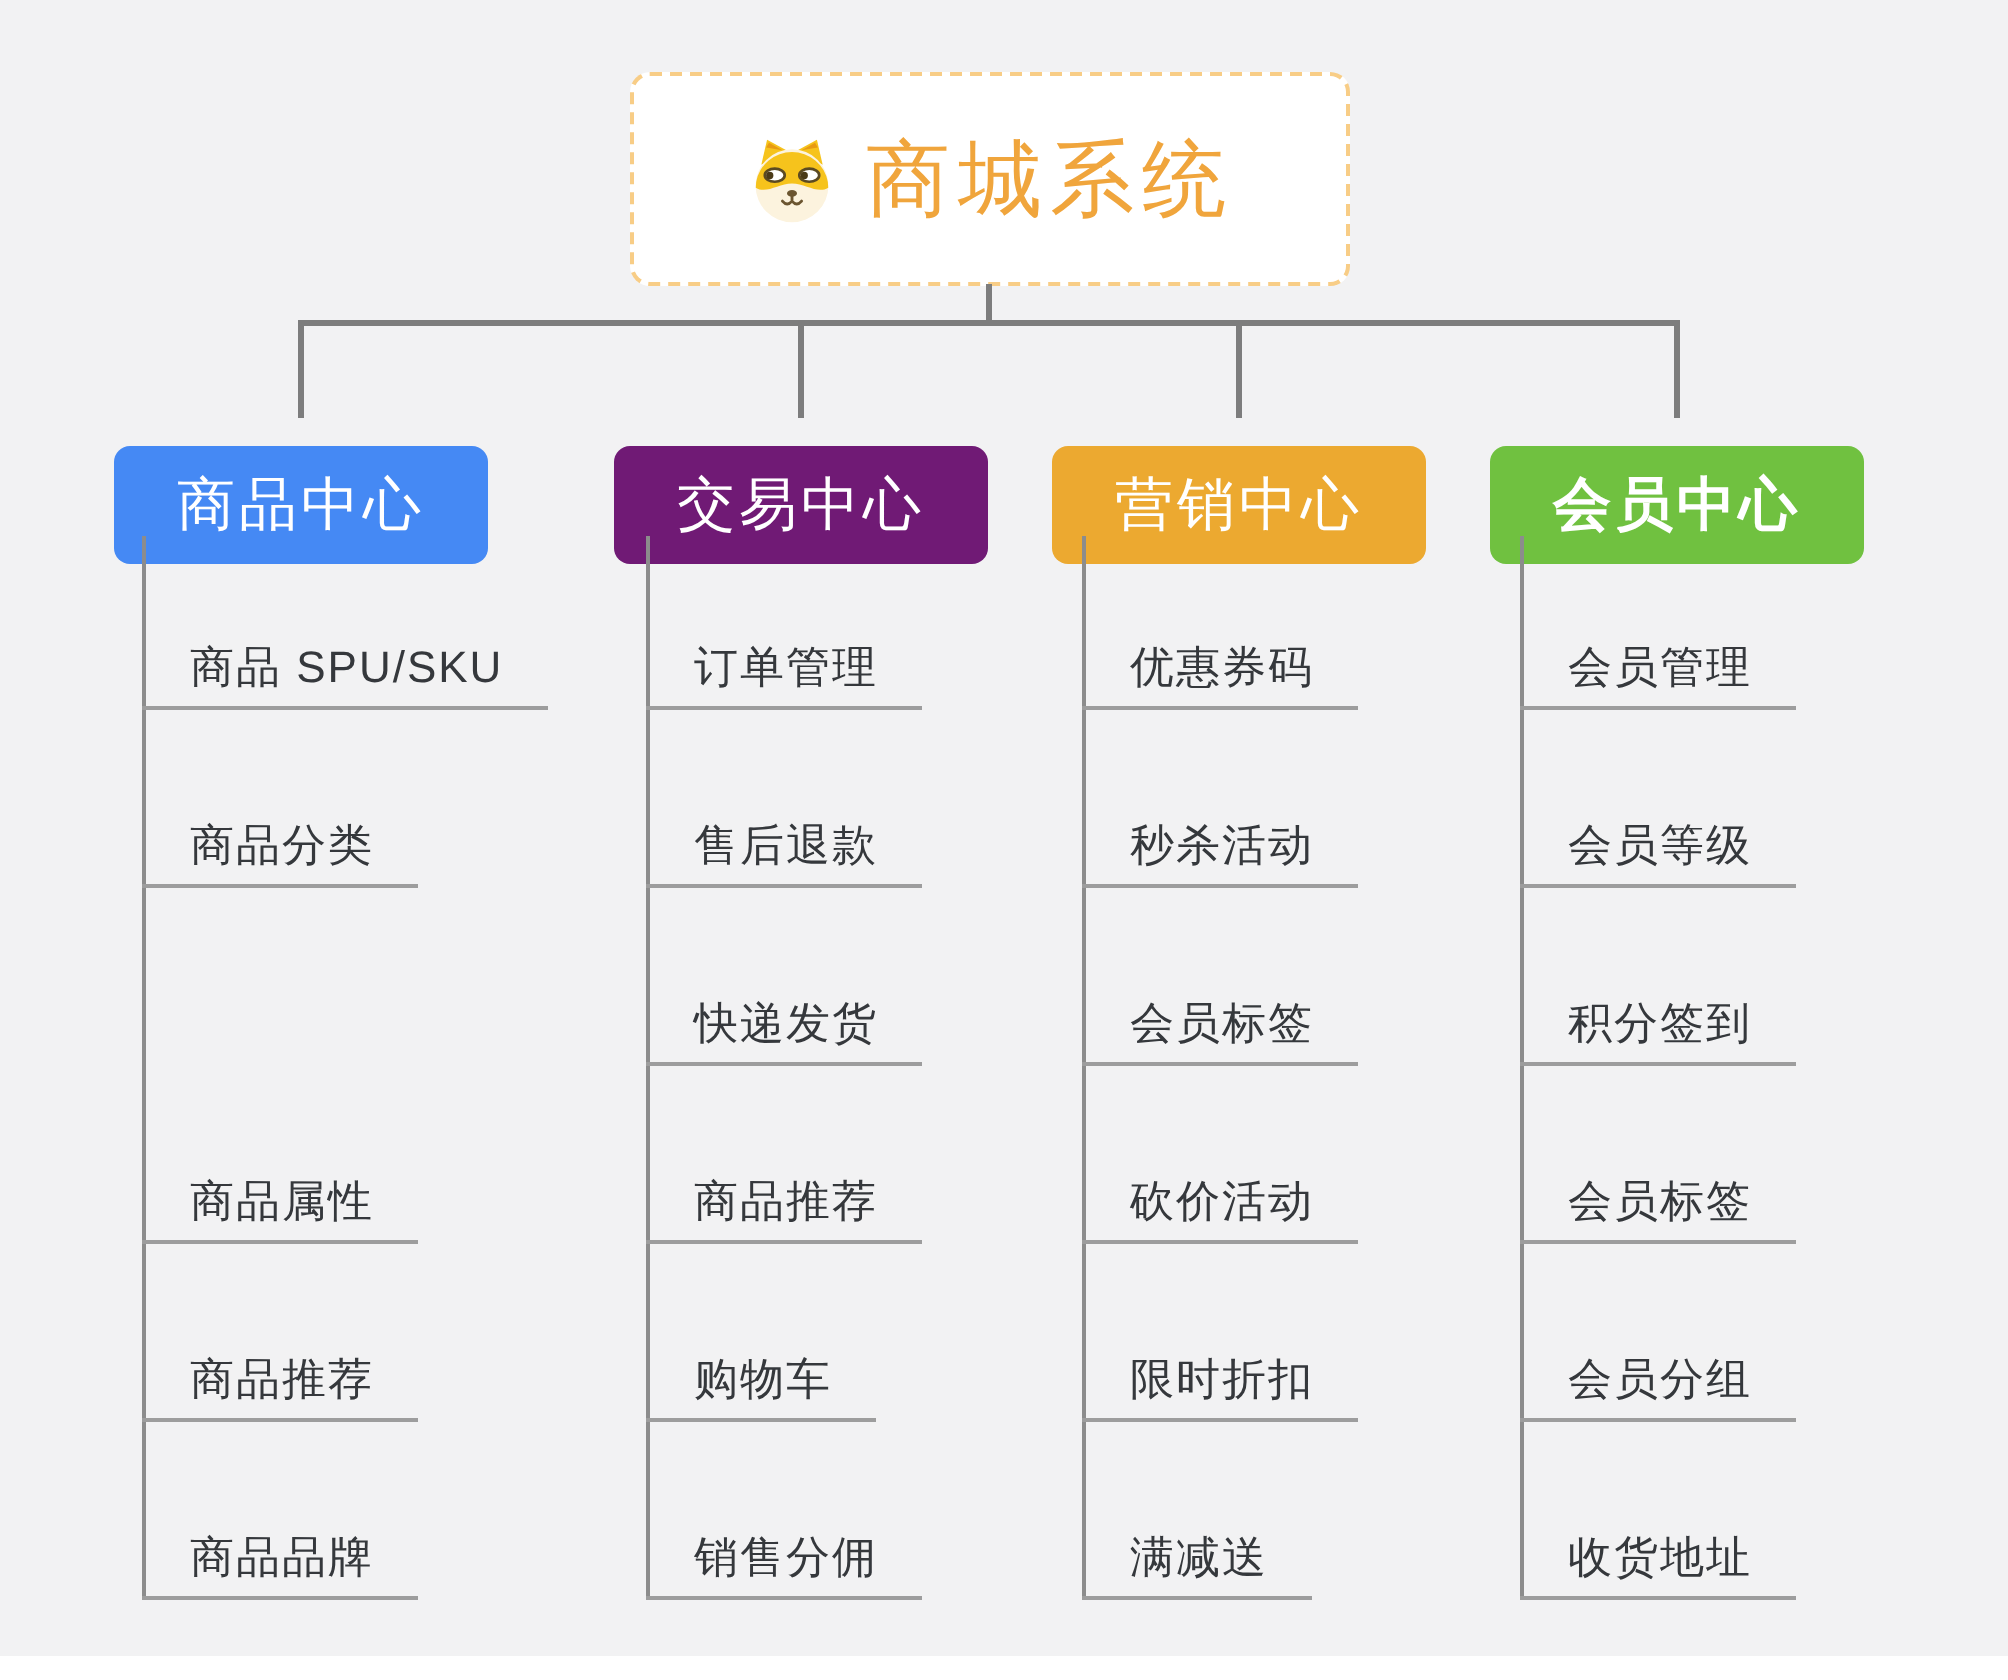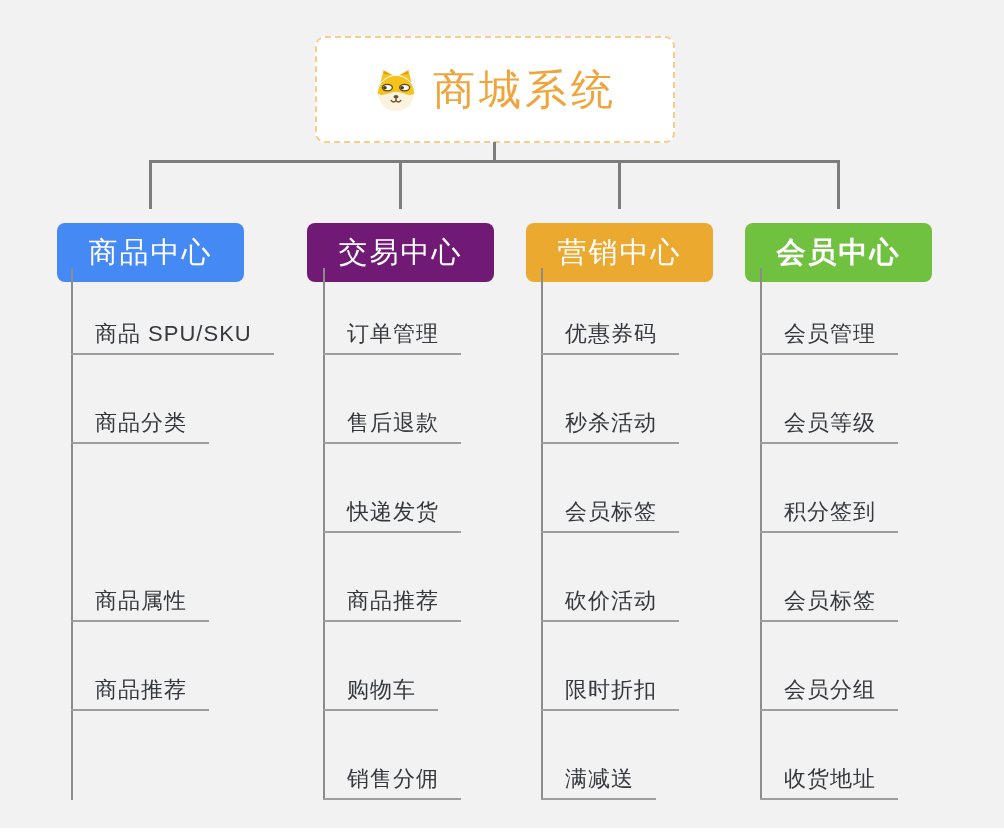--- a/index.html
+++ b/index.html
@@ -71,20 +71,21 @@
 
   <div class="branch-vline" style="left:71px"></div>
   <div class="branch-vline" style="left:323px"></div>
   <div class="branch-vline" style="left:541px"></div>
   <div class="branch-vline" style="left:760px"></div>
 
   <div class="item" style="left:71px; top:321px">商品 SPU/SKU</div>
   <div class="item" style="left:71px; top:410px">商品分类</div>
   <div class="item" style="left:71px; top:588px">商品属性</div>
   <div class="item" style="left:71px; top:677px">商品推荐</div>
+  <div class="item" style="left:71px; top:766px">商品品牌</div>
 
   <div class="item" style="left:323px; top:321px">订单管理</div>
   <div class="item" style="left:323px; top:410px">售后退款</div>
   <div class="item" style="left:323px; top:499px">快递发货</div>
   <div class="item" style="left:323px; top:588px">商品推荐</div>
   <div class="item" style="left:323px; top:677px">购物车</div>
   <div class="item" style="left:323px; top:766px">销售分佣</div>
 
   <div class="item" style="left:541px; top:321px">优惠券码</div>
   <div class="item" style="left:541px; top:410px">秒杀活动</div>

